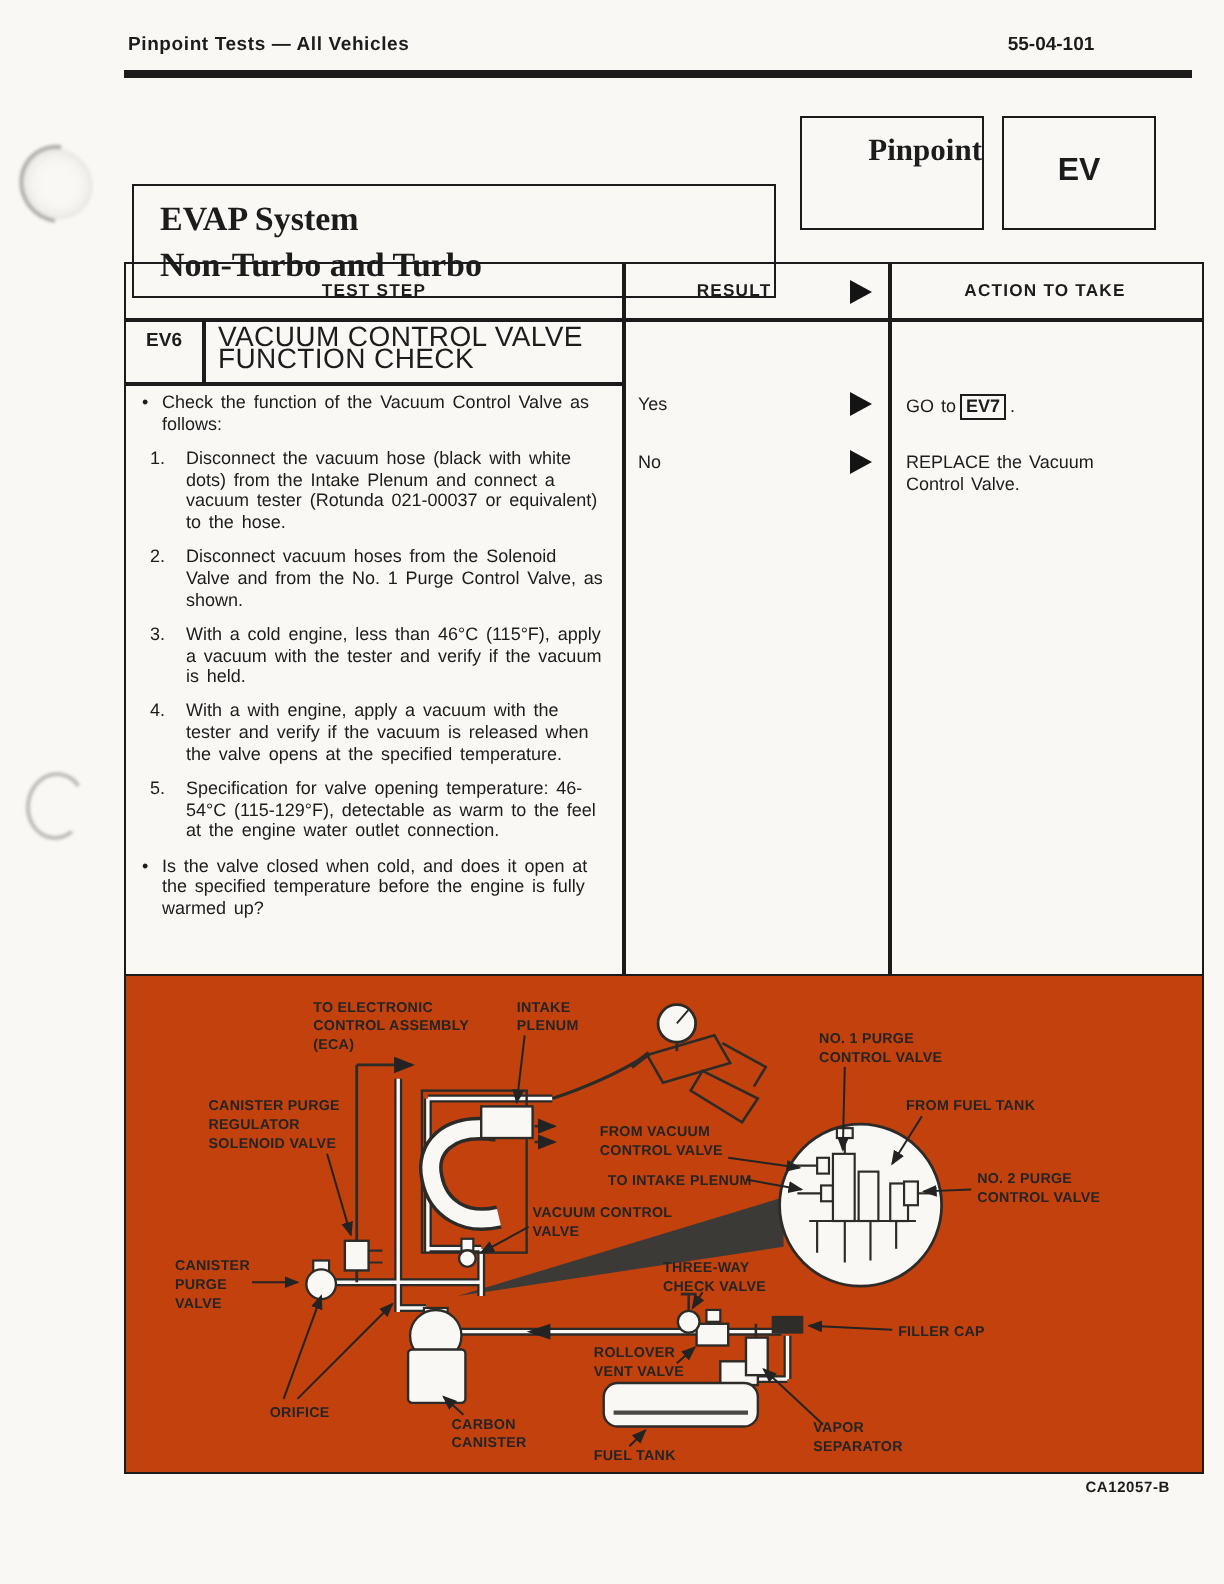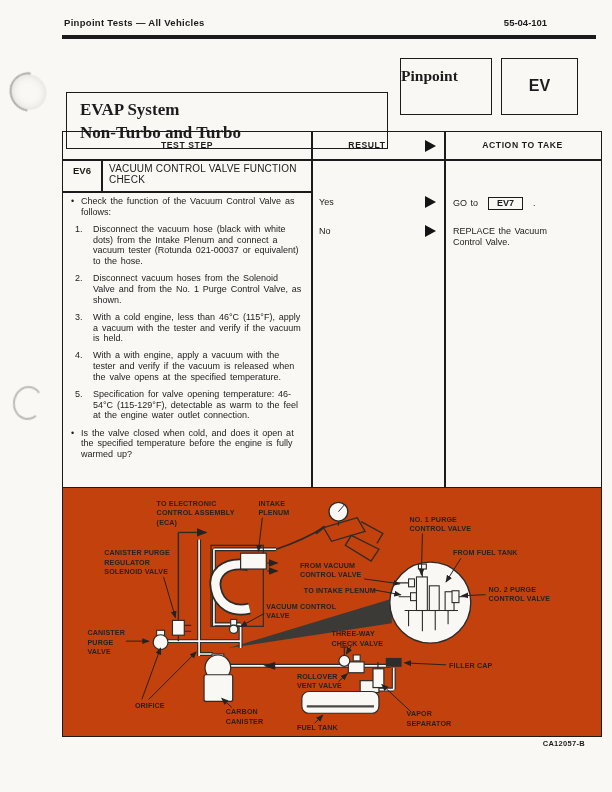--- a/index.html
+++ b/index.html
@@ -20,42 +20,42 @@
     border:2px solid rgba(130,128,120,.5);
     border-right-color:transparent;transform:rotate(8deg);}
   
   .hdr-left{left:64px;top:17px;font-size:9.5px;font-weight:bold;letter-spacing:.3px;}
   .hdr-right{left:470px;top:17px;width:111px;text-align:center;font-size:9.5px;font-weight:bold;}
   .hdr-rule{left:62px;top:35px;width:534px;height:3.5px;background:#1b1b1b;}
   
   .tbox{position:absolute;top:58px;height:57px;border:1.6px solid #1b1b1b;background:#f9f8f5;box-sizing:border-box;}
   .tbox-main{left:66px;width:322px;padding:5px 0 0 13px;
     font-family:"Liberation Serif", serif;font-weight:bold;font-size:17px;line-height:23px;margin-top:34px;}
-  .tbox-pin{left:400px;width:92px;text-align:left;padding-top:6px;
+  .tbox-pin{left:400px;width:92px;text-align:right;padding-top:6px;
     font-family:"Liberation Serif", serif;font-weight:bold;font-size:15.5px;line-height:22px;}
   .tbox-code{left:501px;width:77px;text-align:center;
     font-family:Liberation Sans, sans-serif;font-weight:bold;font-size:16px;line-height:54px;}
   
   .ttable{left:62px;top:131px;width:540px;height:460px;border:1.6px solid #1b1b1b;box-sizing:border-box;}
   .tline{position:absolute;background:#1b1b1b;}
   .colhead{position:absolute;top:8px;font-size:8.6px;font-weight:bold;letter-spacing:.6px;text-align:center;}
   .tri{position:absolute;width:0;height:0;border-top:6.5px solid transparent;
        border-bottom:6.5px solid transparent;border-left:11px solid #141414;}
   .ev6{position:absolute;left:0;top:27px;width:38px;height:32px;text-align:center;
        padding-top:6px;font-size:9.5px;font-weight:bold;box-sizing:border-box;}
-  .ev6title{position:absolute;left:46px;top:31px;width:202px;font-size:10px;line-height:11px;letter-spacing:.2px;}
+  .ev6title{position:absolute;left:46px;top:31px;width:202px;font-size:14px;line-height:11px;letter-spacing:.2px;}
   .steps{position:absolute;left:8px;top:64px;width:232px;display:flex;flex-direction:column;gap:6.5px;}
   .step{display:flex;font-size:9px;line-height:10.7px;word-spacing:1.4px;}
   .step .mk{flex:none;}
   .step.bul .mk{width:10px;}
   .step.num{padding-left:4px;}
   .step.num .mk{width:18px;}
   .rlabel{position:absolute;left:256px;font-size:9px;}
   .action{position:absolute;left:390px;width:104px;font-size:9px;line-height:11px;word-spacing:1px;}
-  .evbox{display:inline-block;border:1.2px solid #1b1b1b;font-weight:bold;padding:0 8px;margin:0 10px;}
+  .evbox{display:inline-block;border:1.2px solid #1b1b1b;font-weight:bold;padding:0 2px;margin:0 2px;}
   
   .diag{left:62px;top:487px;width:540px;height:250px;border:1.6px solid #1b1b1b;box-sizing:border-box;background:#c2410c;}
   .figcode{left:485px;top:739px;width:100px;text-align:right;font-size:7.5px;font-weight:bold;letter-spacing:.3px;}
   svg .lbl{font-family:"Liberation Sans", sans-serif;font-size:7.2px;font-weight:bold;letter-spacing:.15px;fill:#242424;}
 </style>
 </head>
 <body>
 
 <div class="smudge smudge1"></div>
 <div class="smudge smudge2"></div>

